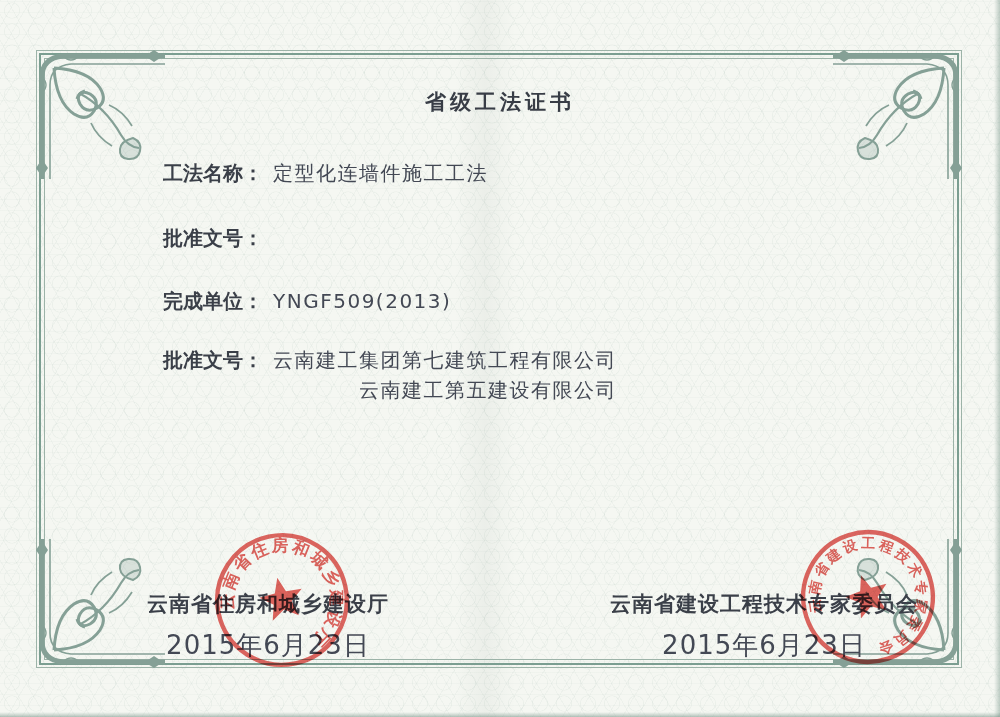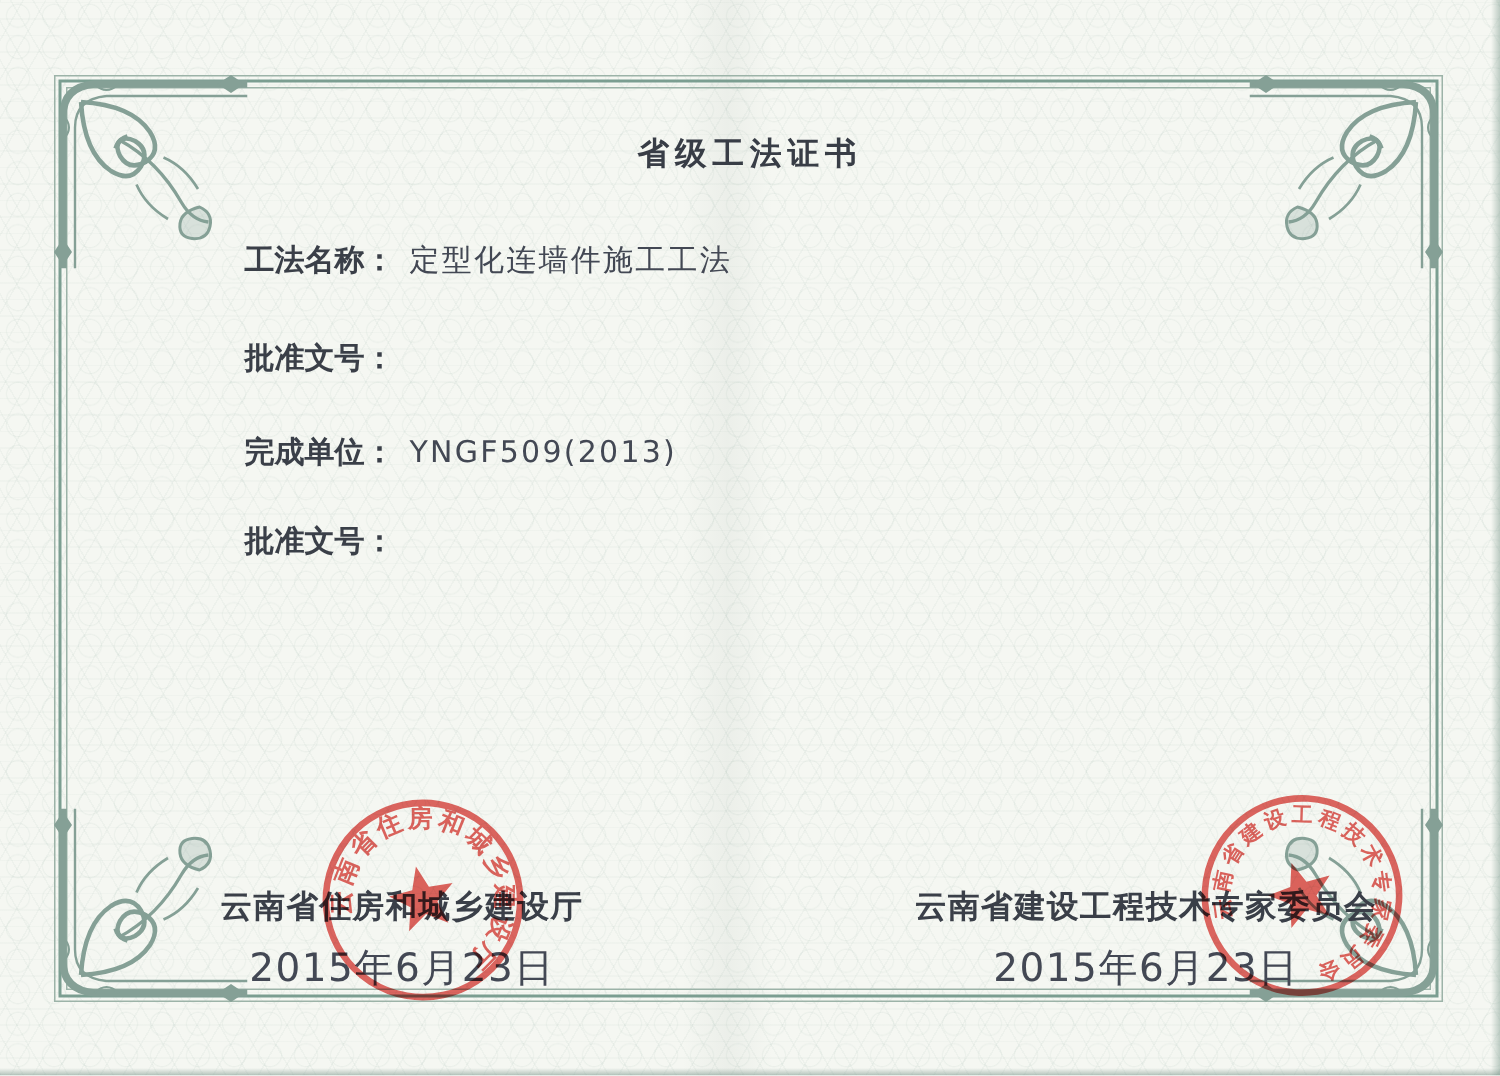--- a/index.html
+++ b/index.html
@@ -115,20 +115,24 @@
     <span class="label">批准文号：</span>
   </div>
 
   <div class="row row3">
     <span class="label">完成单位：</span>
     <span class="value">YNGF509(2013)</span>
   </div>
 
   <div class="row row4">
     <span class="label">批准文号：</span>
+    <span class="value multi">
+      <span>云南建工集团第七建筑工程有限公司</span>
+      <span>云南建工第五建设有限公司</span>
+    </span>
   </div>
 
 
   <div class="issuer left">
     <div class="org">云南省住房和城乡建设厅</div>
     <div class="date">2015年6月23日</div>
   </div>
 
   <div class="issuer right">
     <div class="org">云南省建设工程技术专家委员会</div>

